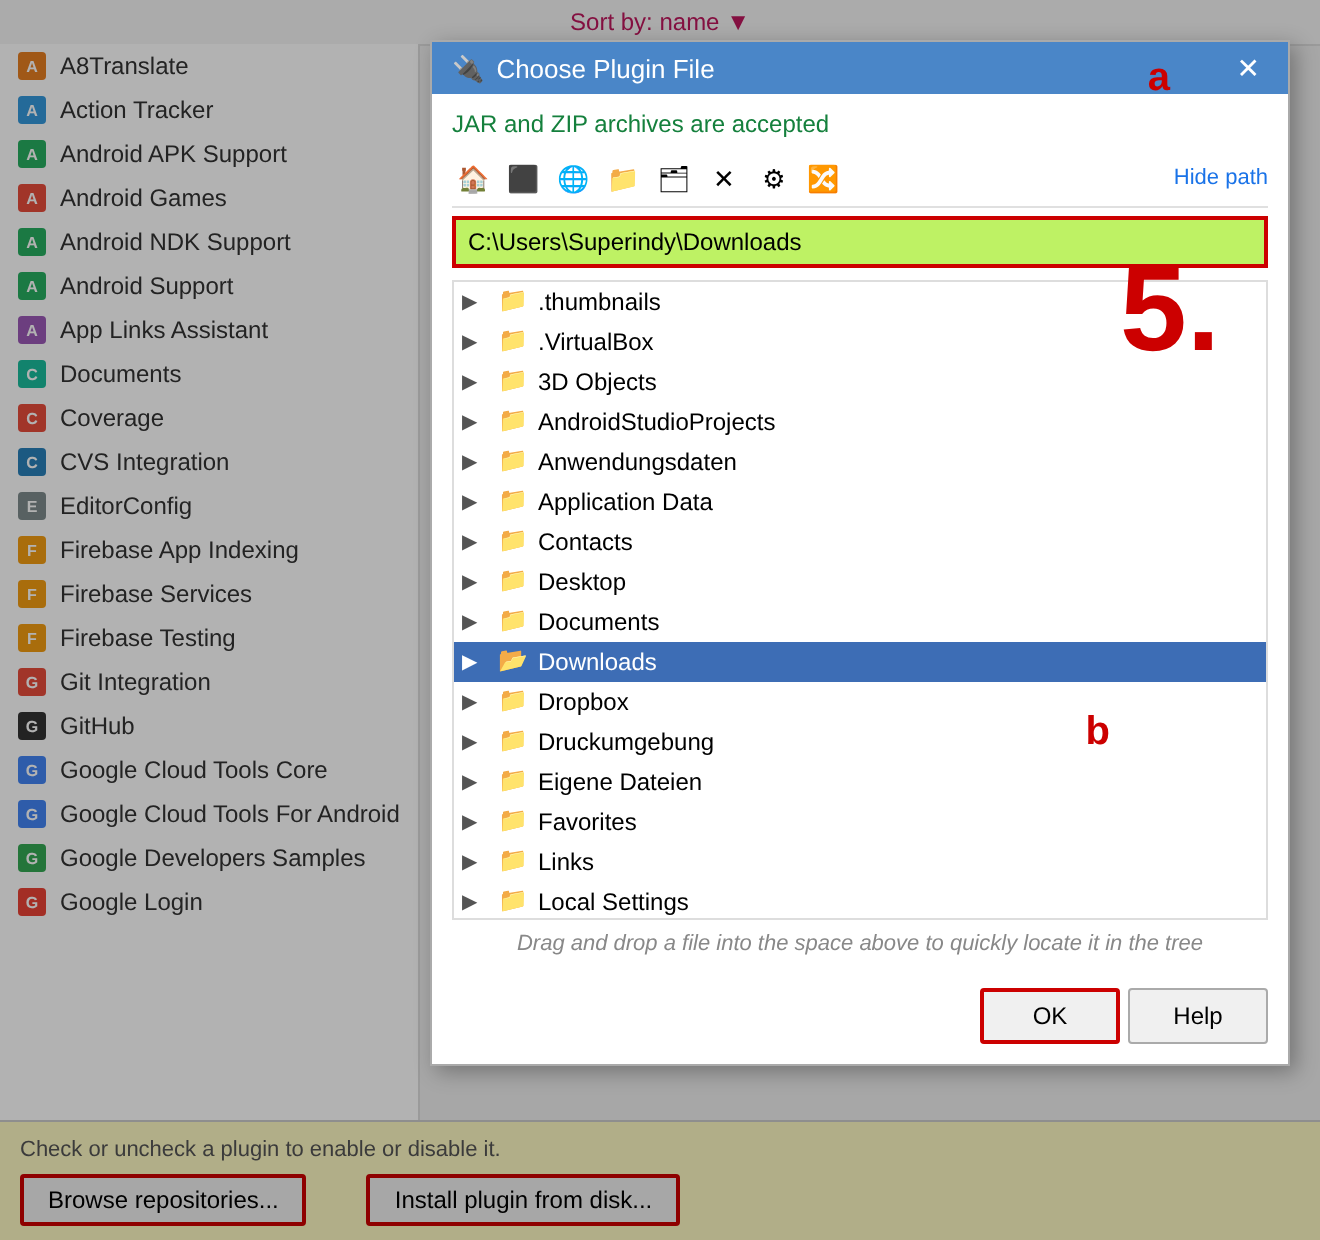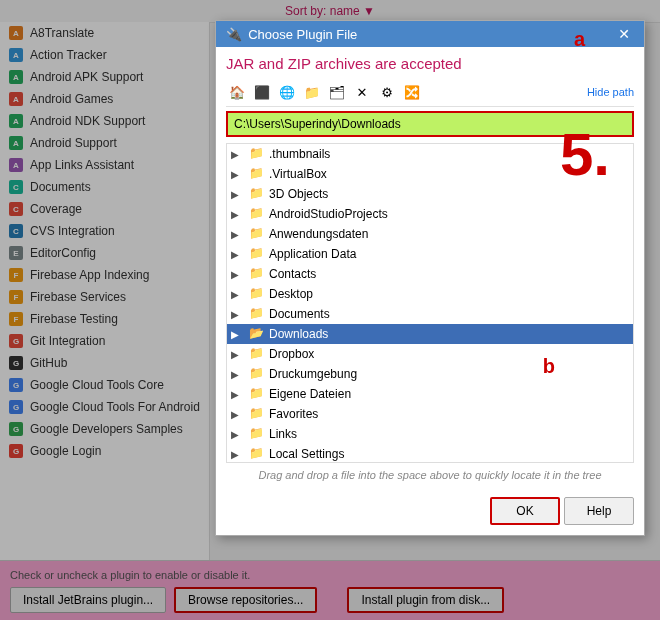--- a/index.html
+++ b/index.html
@@ -66,21 +66,21 @@
       color: white;
     }
 
     
     .bottom-bar {
       position: absolute;
       bottom: 0;
       left: 0;
       right: 0;
       height: 60px;
-      background: #f9a8d4;
+      background: #fef9c3;
       border-top: 1px solid #ccc;
       display: flex;
       flex-direction: column;
       justify-content: center;
       padding: 4px 10px;
     }
 
     .bottom-bar-text {
       font-size: 11px;
       color: #555;
@@ -154,22 +154,22 @@
       background: none;
       border: none;
       padding: 0 4px;
     }
 
     .modal-body {
       padding: 8px 10px;
     }
 
     .modal-subtitle {
-      font-size: 15px;
-      color: #be185d;
+      font-size: 12px;
+      color: #15803d;
       margin-bottom: 6px;
     }
 
     
     .modal-toolbar {
       display: flex;
       align-items: center;
       gap: 3px;
       padding: 3px 0;
       border-bottom: 1px solid #e0e0e0;
@@ -443,21 +443,20 @@
       <div class="plugin-icon">
         <div class="plugin-icon-square" style="background: rgb(234, 67, 53);">G</div>
       </div>
       <span>Google Login</span>
     </div>
   </div>
 
 <div class="bottom-bar">
   <span class="bottom-bar-text">Check or uncheck a plugin to enable or disable it.</span>
   <div class="bottom-buttons">
-    <button class="bottom-btn">Install JetBrains plugin...</button>
     <button class="bottom-btn browse-btn-highlighted">Browse repositories...</button>
     <button class="bottom-btn highlighted">Install plugin from disk...</button>
   </div>
 </div>
 
 <div class="modal-overlay"></div>
 
 <div class="modal">
   <div class="modal-titlebar">
     <div class="modal-title-left">

